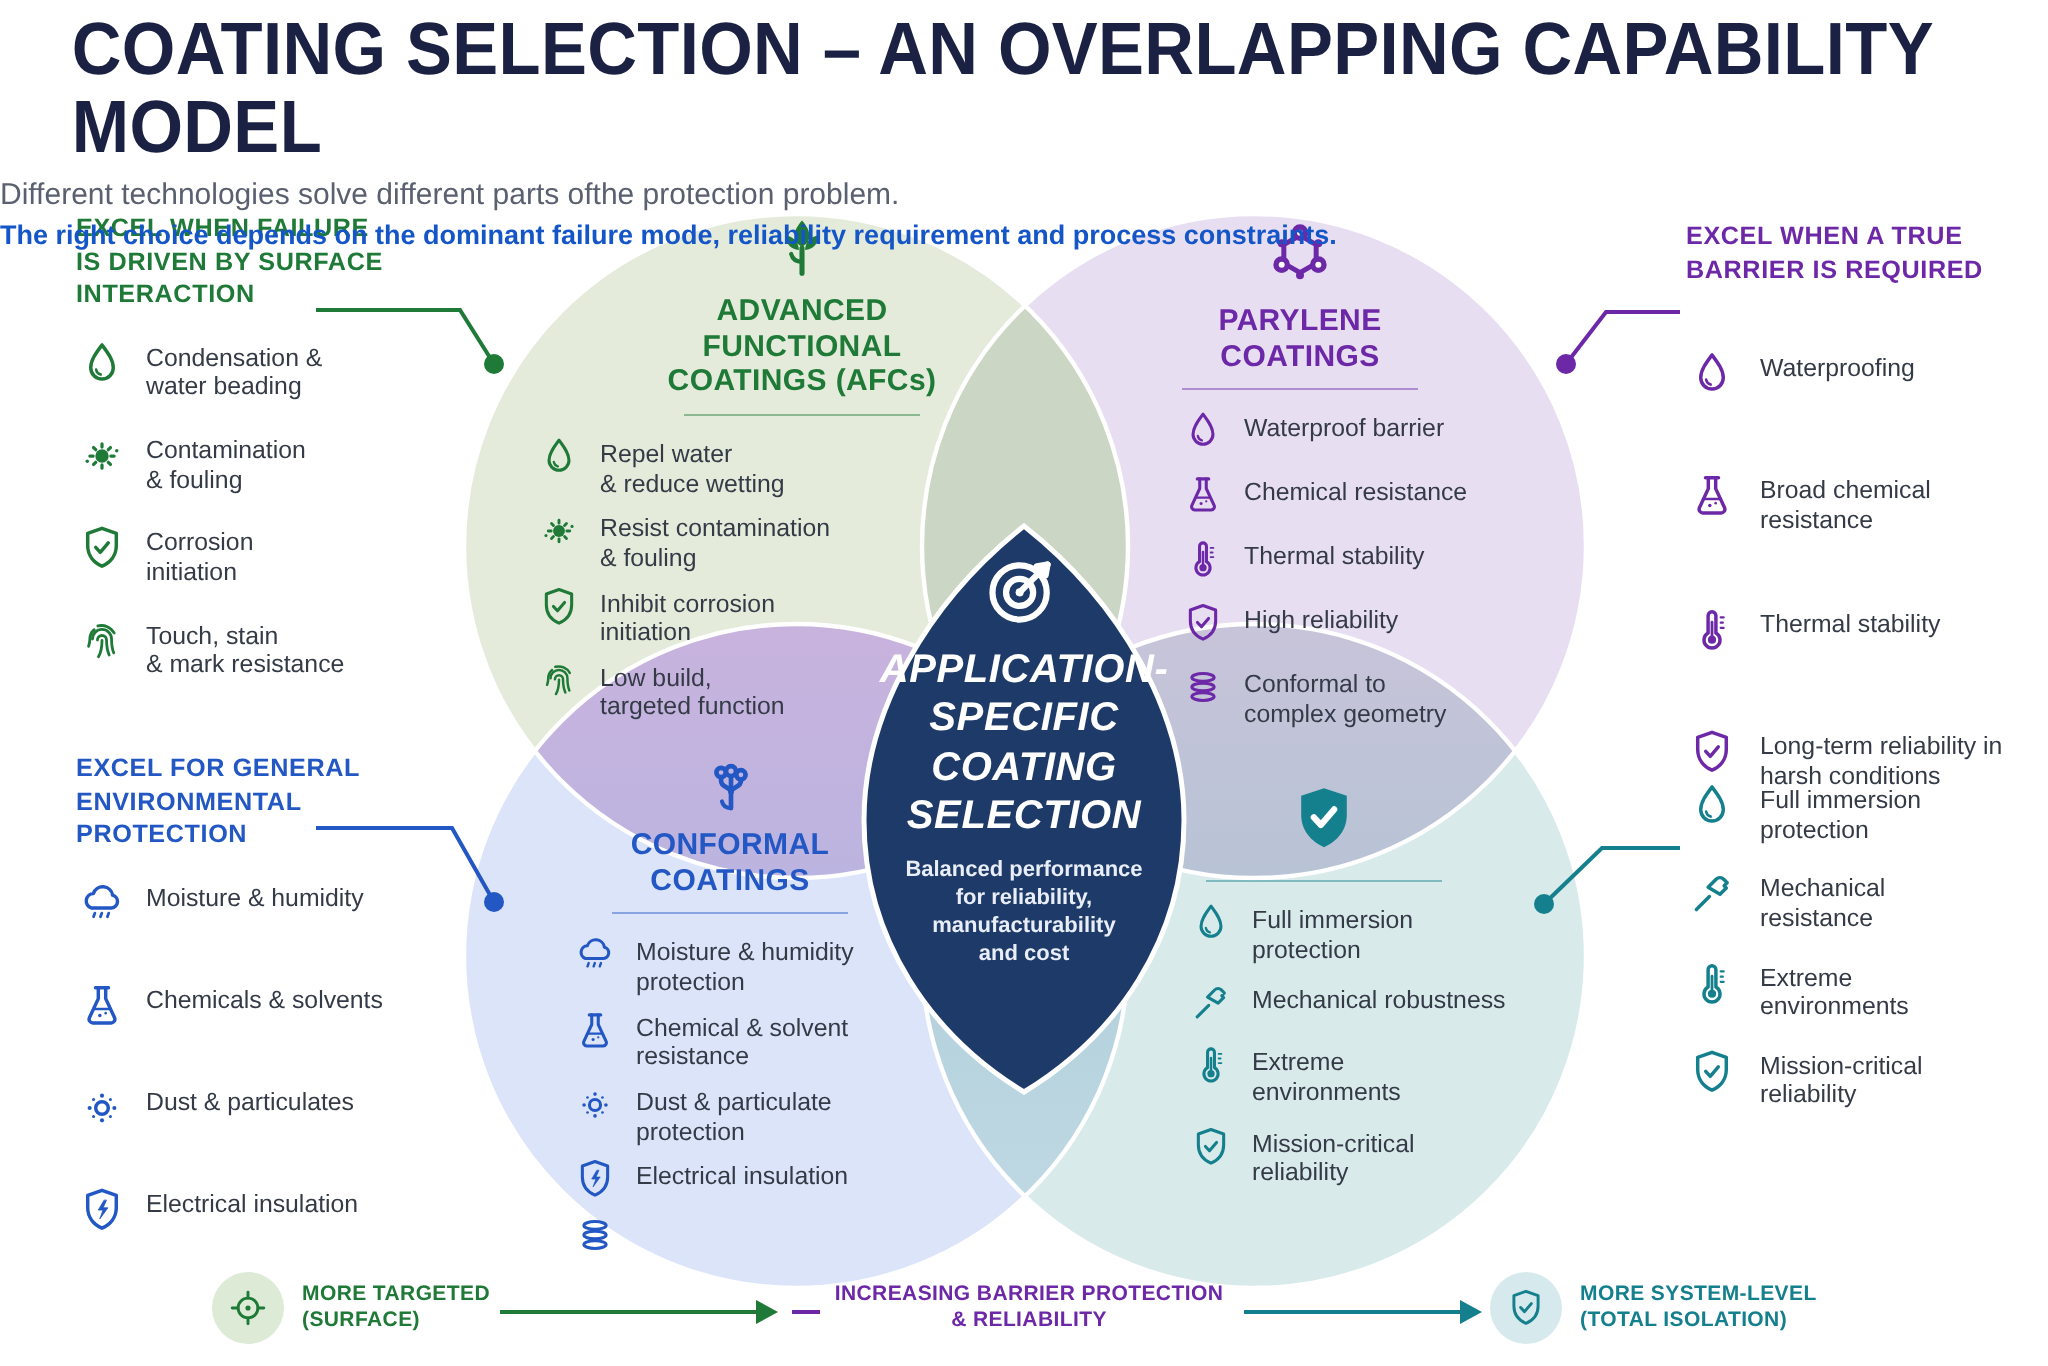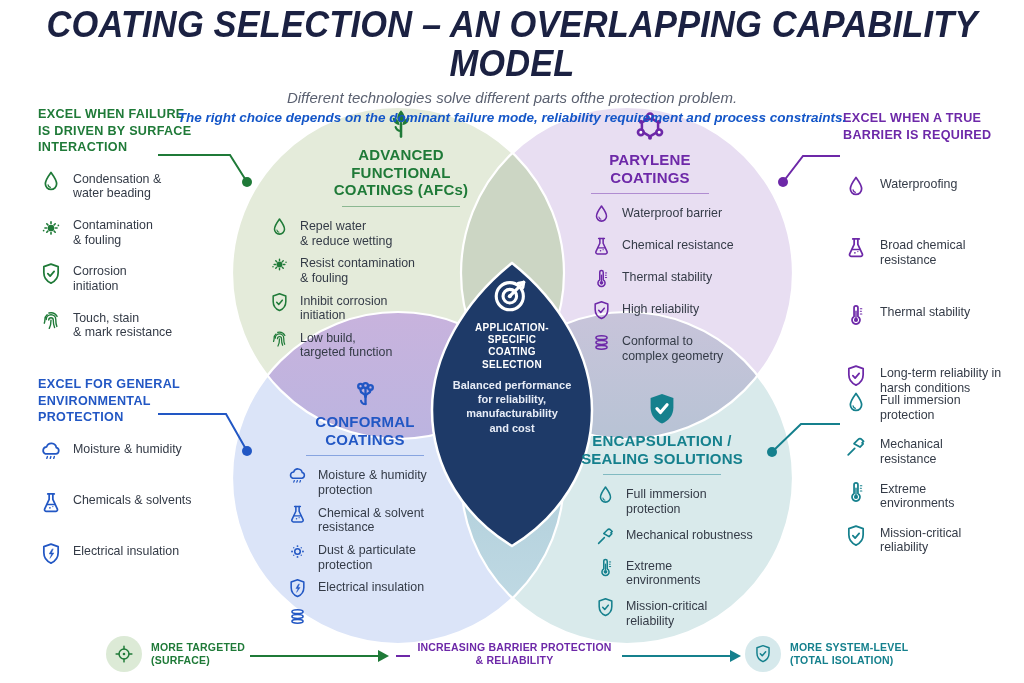--- a/index.html
+++ b/index.html
@@ -4,21 +4,21 @@
 <style>
   * { margin:0; padding:0; box-sizing:border-box; }
   html,body { background:#ffffff; }
   body { width:1024px; height:683px; position:relative; overflow:hidden;
          font-family:"Liberation Sans", sans-serif; }
   .stage { position:absolute; inset:0; }
   svg.venn { position:absolute; left:0; top:0; z-index:1; }
   .pre { white-space:pre-line; }
 
   
-  .hdr { position:absolute; left:0; top:6px; width:1024px; text-align:center; z-index:3;font-style:italic; }
+  .hdr { position:absolute; left:0; top:6px; width:1024px; text-align:left; z-index:3; }
   .hdr h1 { font-size:37px; font-weight:bold; letter-spacing:.2px;
             transform:scaleX(.93); transform-origin:center; line-height:1.05; }
   .hdr .sub { margin-top:5px; font-size:15px; }
   .hdr .tag { margin-top:4px; font-size:13.5px; font-weight:bold; }
 
   
   .panel { position:absolute; z-index:2; }
   .head { text-align:center; }
   .p-icon { display:inline-block; color:var(--ac); }
   .head-title { font-weight:bold; color:var(--ac); font-size:15px; line-height:1.18; letter-spacing:.2px; }
@@ -55,21 +55,21 @@
   .sp-barrier .items { margin-top:32px;gap:36px; }
   .sp-max     { left:843px; top:380px; width:176px; --gap:13px; }
   .sp-max .items { margin-top:11px; }
   .sp-barrier .li, .sp-max .li { gap:11px; }
 
   
   .center { position:absolute; left:432px; top:272px; width:160px; z-index:2;
             text-align:center; color:#ffffff; }
   .center .c-icon { width:44px; height:44px; display:inline-block; color:#fff; }
   .center .c-icon svg { width:100%; height:100%; }
-  .center .c-title { font-size:10px; font-weight:bold; line-height:1.22; letter-spacing:.3px; margin-top:2px; }
+  .center .c-title { font-size:20px; font-weight:bold; line-height:1.22; letter-spacing:.3px; margin-top:2px;font-style:italic; }
   .center .c-sub { font-size:11px; line-height:1.3; margin-top:7px; color:#e8edf7; font-weight:bold; }
 
   
   .lg { position:absolute; z-index:2; display:flex; align-items:center; gap:9px; }
   .lg-icon { width:36px; height:36px; border-radius:50%; display:flex; align-items:center; justify-content:center; }
   .lg-icon svg { width:22px; height:22px; }
   .lg-label { font-size:10.5px; font-weight:bold; line-height:1.28; letter-spacing:.2px; }
   .lg-left  { left:106px; top:636px; color:#1f7a38; }
   .lg-left  .lg-icon { background:#dcead6; color:#1f7a38; }
   .lg-mid   { left:412px; top:641px; width:205px; color:#6d28a8; }
@@ -367,22 +367,20 @@
         </div>
       </div>
   </section>
 
   <section class="panel cp p-enc" style="--ac: #15808d;">
     <div class="head">
       <span class="p-icon"><svg viewBox="0 0 24 24" fill="none" stroke="currentColor" stroke-width="1.6" stroke-linecap="round" stroke-linejoin="round">
             <path d="M12 2.6 19.2 5v6c0 5-3.2 8.5-7.2 10.2C8 19.5 4.8 16 4.8 11V5Z" fill="currentColor" stroke="none"></path>
             <path d="m8.8 11.8 2.2 2.4 4.2-4.9" stroke="#fff" stroke-width="2"></path>
           </svg></span>
-      <h3 class="head-title pre">ENCAPSULATION /
-SEALING SOLUTIONS</h3>
       <div class="divider"></div>
     </div>
     <div class="items">
         <div class="li">
           <span class="ic">
             <svg viewBox="0 0 24 24" fill="none" stroke="currentColor" stroke-width="1.6" stroke-linecap="round" stroke-linejoin="round">
               <path d="M12 3.2C9.5 6.6 6.8 10 6.8 13.7a5.2 5.2 0 0 0 10.4 0C17.2 10 14.5 6.6 12 3.2Z"></path>
               <path d="M9.3 14.6a3 3 0 0 0 2.1 2.3" stroke-width="1.2"></path>
             </svg>
           </span>
@@ -496,20 +494,38 @@
           <span class="ic">
             <svg viewBox="0 0 24 24" fill="none" stroke="currentColor" stroke-width="1.6" stroke-linecap="round" stroke-linejoin="round">
               <path d="M10.3 3.6v5l-4.1 8.8a1.7 1.7 0 0 0 1.5 2.4h8.6a1.7 1.7 0 0 0 1.5-2.4l-4.1-8.8v-5"></path>
               <path d="M9 3.6h6"></path>
               <path d="M8.3 13.4h7.4" stroke-width="1.2"></path>
               <circle cx="11" cy="16.4" r=".8" fill="currentColor" stroke="none"></circle>
               <circle cx="13.7" cy="15.3" r=".6" fill="currentColor" stroke="none"></circle>
             </svg>
           </span>
           <span class="li-t pre">Chemicals &amp; solvents</span>
+        </div>
+        <div class="li">
+          <span class="ic">
+            <svg viewBox="0 0 24 24" fill="none" stroke="currentColor" stroke-width="1.6" stroke-linecap="round" stroke-linejoin="round">
+              <circle cx="12" cy="12" r="2.9"></circle>
+              <g fill="currentColor" stroke="none">
+                <circle cx="12" cy="6.3" r=".95"></circle>
+                <circle cx="12" cy="17.7" r=".95"></circle>
+                <circle cx="6.3" cy="12" r=".95"></circle>
+                <circle cx="17.7" cy="12" r=".95"></circle>
+                <circle cx="8.1" cy="8.1" r=".7"></circle>
+                <circle cx="15.9" cy="8.1" r=".7"></circle>
+                <circle cx="8.1" cy="15.9" r=".7"></circle>
+                <circle cx="15.9" cy="15.9" r=".7"></circle>
+              </g>
+            </svg>
+          </span>
+          <span class="li-t pre">Dust &amp; particulates</span>
         </div>
         <div class="li">
           <span class="ic">
             <svg viewBox="0 0 24 24" fill="none" stroke="currentColor" stroke-width="1.6" stroke-linecap="round" stroke-linejoin="round">
               <path d="M12 2.9 18.6 5.2v5.7c0 4.6-2.9 7.9-6.6 9.5-3.7-1.6-6.6-4.9-6.6-9.5V5.2Z"></path>
               <path d="M12.9 7.6 10.3 12h2.2l-1.5 4.1 3.7-5.1h-2.2l1.5-3.4Z" fill="currentColor" stroke="currentColor" stroke-width=".4"></path>
             </svg>
           </span>
           <span class="li-t pre">Electrical insulation</span>
         </div>

